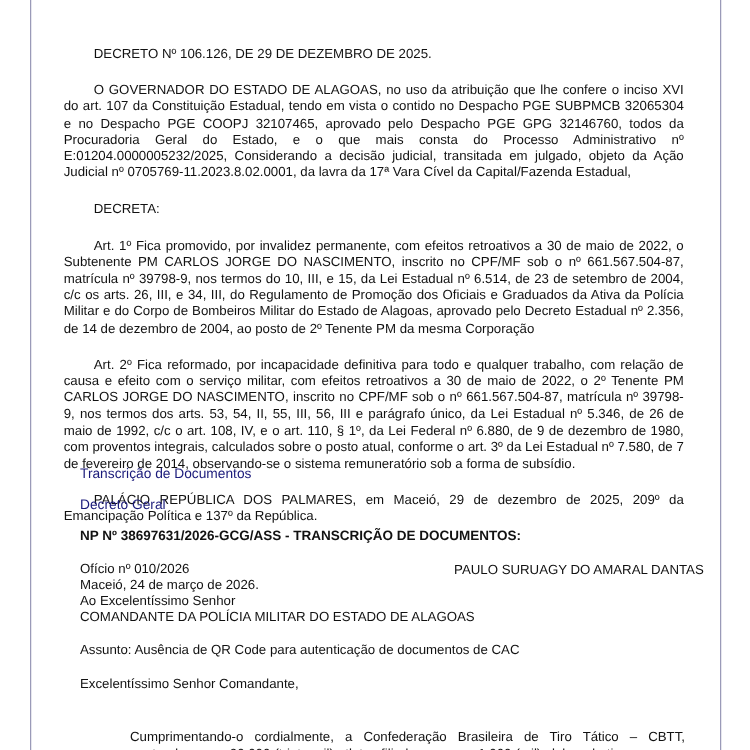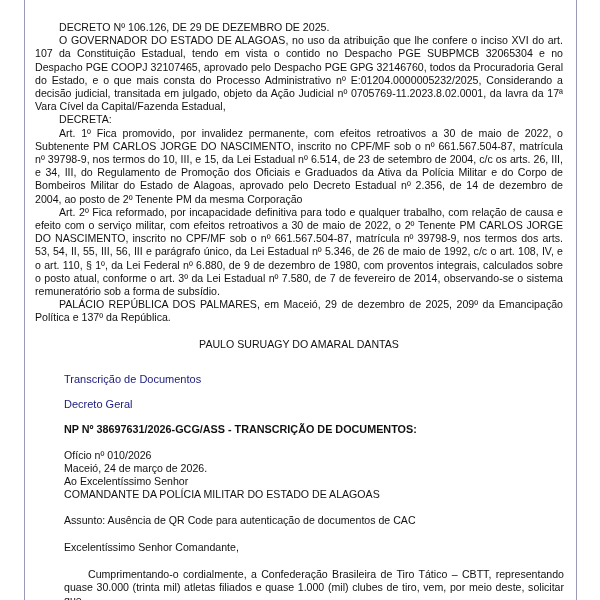--- a/index.html
+++ b/index.html
@@ -1,23 +1,23 @@
 <!DOCTYPE html>
 <html><head>
 <meta charset="utf-8">
 <style>
   html, body { margin:0; padding:0; background:#ffffff; }
   body { width:600px; height:600px; overflow:hidden; position:relative;
          font-family:"Liberation Sans", sans-serif; color:#111; }
   .page { position:absolute; left:24px; top:-10px; width:551px; height:620px;
           border-left:1px solid #9a9ab8; border-right:1px solid #9a9ab8; background:#fff; }
   .content { position:absolute; left:10px; width:528px; font-size:10.6px; line-height:13.2px; }
-  .j { text-align:justify; margin:0; }
+  .j { text-align:justify; margin:16px; }
   .ind { text-indent:24px; }
-  .center { text-align:center; margin:0; }
+  .center { text-align:right; margin:0; }
   .blue { color:#1a1a7a; font-weight:normal; font-size:11px; }
   .boldline { font-weight:bold; font-size:10.8px; }
   .lft { margin:0; }
 </style>
 </head>
 <body>
 
 <div class="page">
 
   <div class="content" style="top:31px;">

